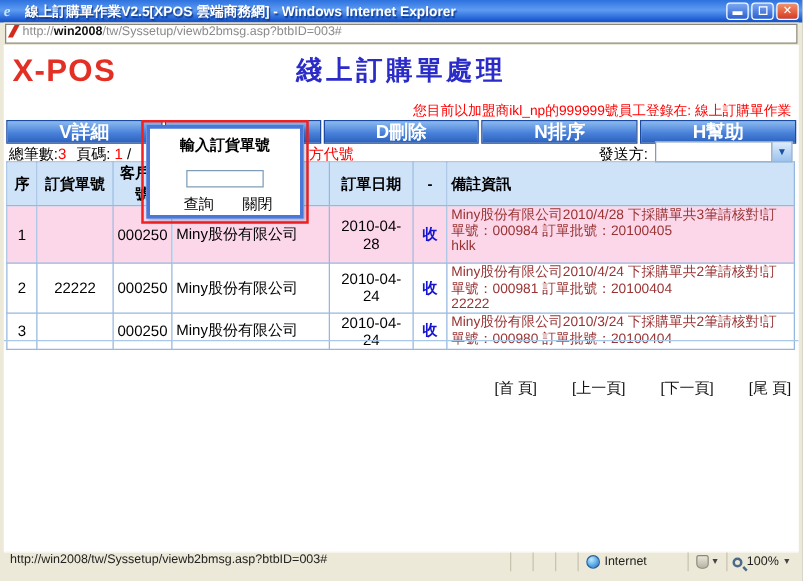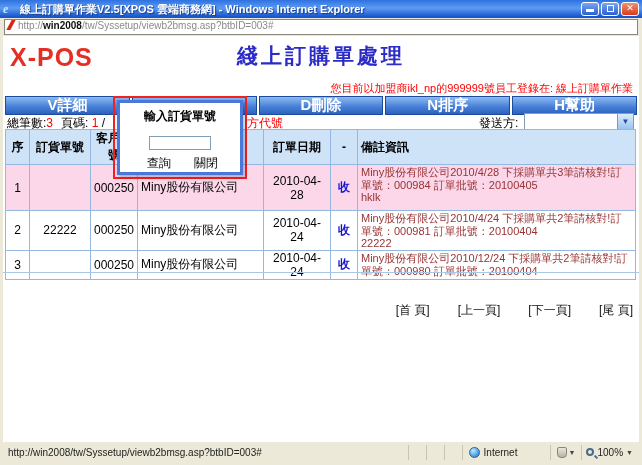--- a/index.html
+++ b/index.html
@@ -77,21 +77,21 @@
     border:3px solid #4a78d8; z-index:10; box-shadow:2px 2px 3px rgba(0,0,60,.25); }
   .dialog .dtitle { text-align:center; font-size:12px; font-weight:bold; margin-top:5px; color:#000; }
   .dialog input { position:absolute; left:29px; top:33px; width:62px; height:14px;
     border:1px solid #7f9db9; font-size:11px; }
   .dialog .dbtn { position:absolute; top:52px; font-size:12px; color:#000; cursor:pointer; }
   .dialog .dbtn.q { left:27px; }
   .dialog .dbtn.x { right:22px; }
 
   
   .statusbar { position:absolute; left:3px; right:3px; bottom:3px; height:21px; background:#ece9d8;
-    border-top:1px solid #fff; display:flex; align-items:center; font-size:10px; color:#222; padding:0 2px; }
+    border-top:1px solid #fff; display:flex; font-size:10px; color:#222; padding:0 2px; }
   .sb-url { flex:1; padding-left:3px; white-space:nowrap; overflow:hidden; }
   .sb-seg { width:18px; height:15px; border-left:1px solid #c8c4b0; }
   .sb-zone { display:flex; align-items:center; gap:4px; width:88px; border-left:1px solid #c8c4b0; padding-left:6px; height:15px; }
   .globe { width:11px; height:11px; border-radius:50%;
     background:radial-gradient(circle at 35% 30%, #bfe9ff 0%, #57a9e8 55%, #2f6fb8 100%);
     border:1px solid #2a5f9a; }
   .sb-shield { display:flex; align-items:center; gap:2px; border-left:1px solid #c8c4b0; padding:0 6px; height:15px; }
   .shield-ic { width:10px; height:11px; background:linear-gradient(180deg,#e8e6da,#b8b4a4); border:1px solid #8a867a; border-radius:2px 2px 4px 4px; }
   .sb-zoomctl { display:flex; align-items:center; gap:3px; border-left:1px solid #c8c4b0; padding:0 4px; height:15px; }
   .mag { position:relative; width:8px; height:8px; border:2px solid #4a6a8a; border-radius:50%; }
@@ -187,21 +187,21 @@
         <td class="recv">收</td>
         <td class="remark"><span>Miny股份有限公司2010/4/24 下採購單共2筆請核對!訂單號：000981 訂單批號：20100404</span><br><span>22222</span></td>
       </tr>
       <tr class="r3">
         <td class="c">3</td>
         <td class="c"></td>
         <td class="c">000250</td>
         <td>Miny股份有限公司</td>
         <td class="c">2010-04-24</td>
         <td class="recv">收</td>
-        <td class="remark"><span>Miny股份有限公司2010/12/24 下採購單共2筆請核對!訂單號：000980 訂單批號：20100404</span></td>
+        <td class="remark"><span>Miny股份有限公司2010/3/24 下採購單共2筆請核對!訂單號：000980 訂單批號：20100404</span></td>
       </tr>
     </tbody>
       </table>
 
     <div class="pagination">
       <span>[首 頁]</span>
       <span>[上一頁]</span>
       <span>[下一頁]</span>
       <span>[尾 頁]</span>
     </div>

